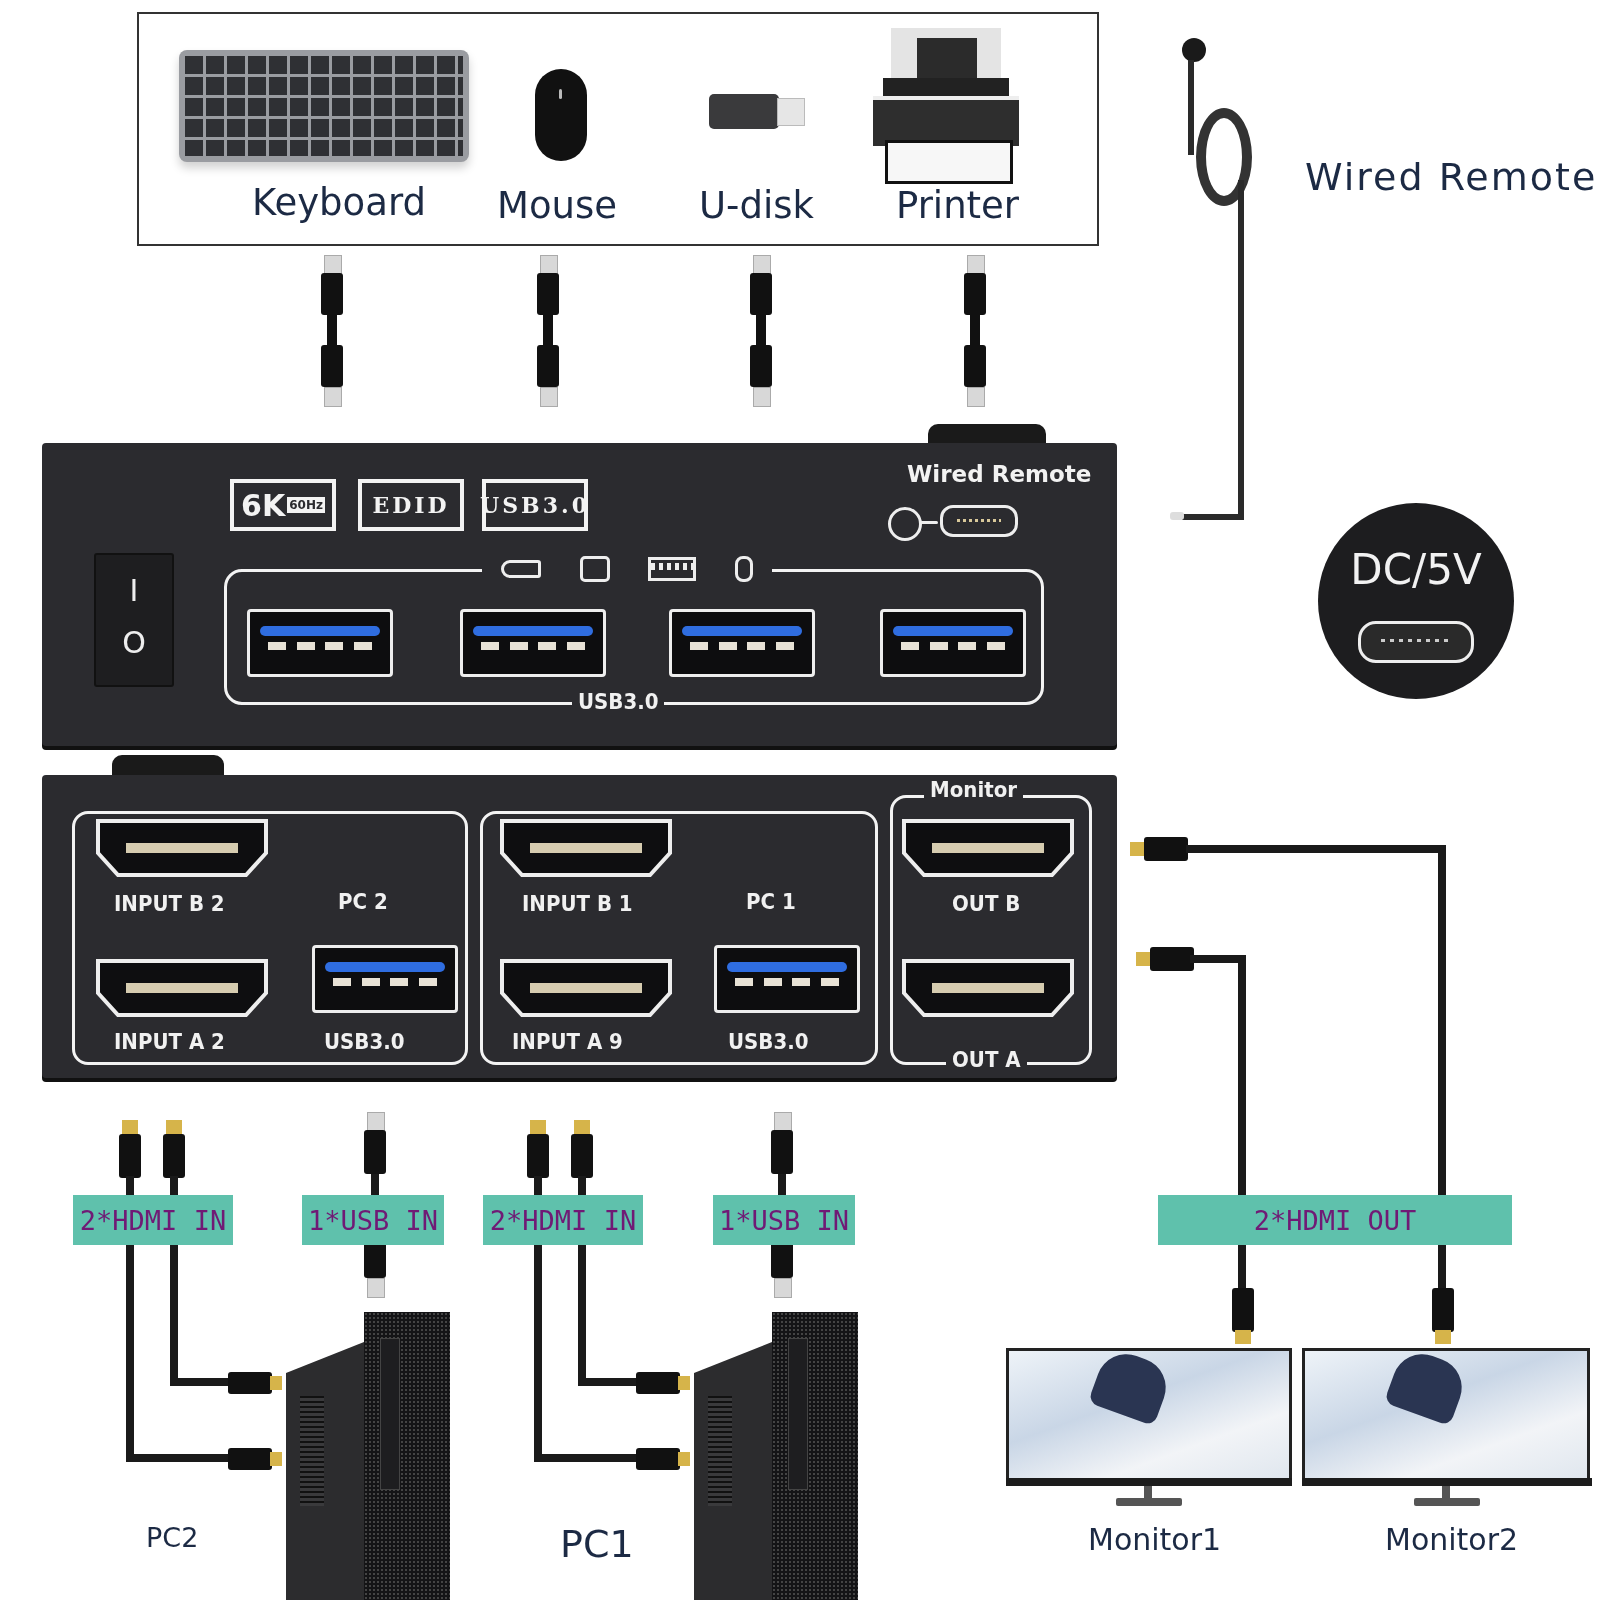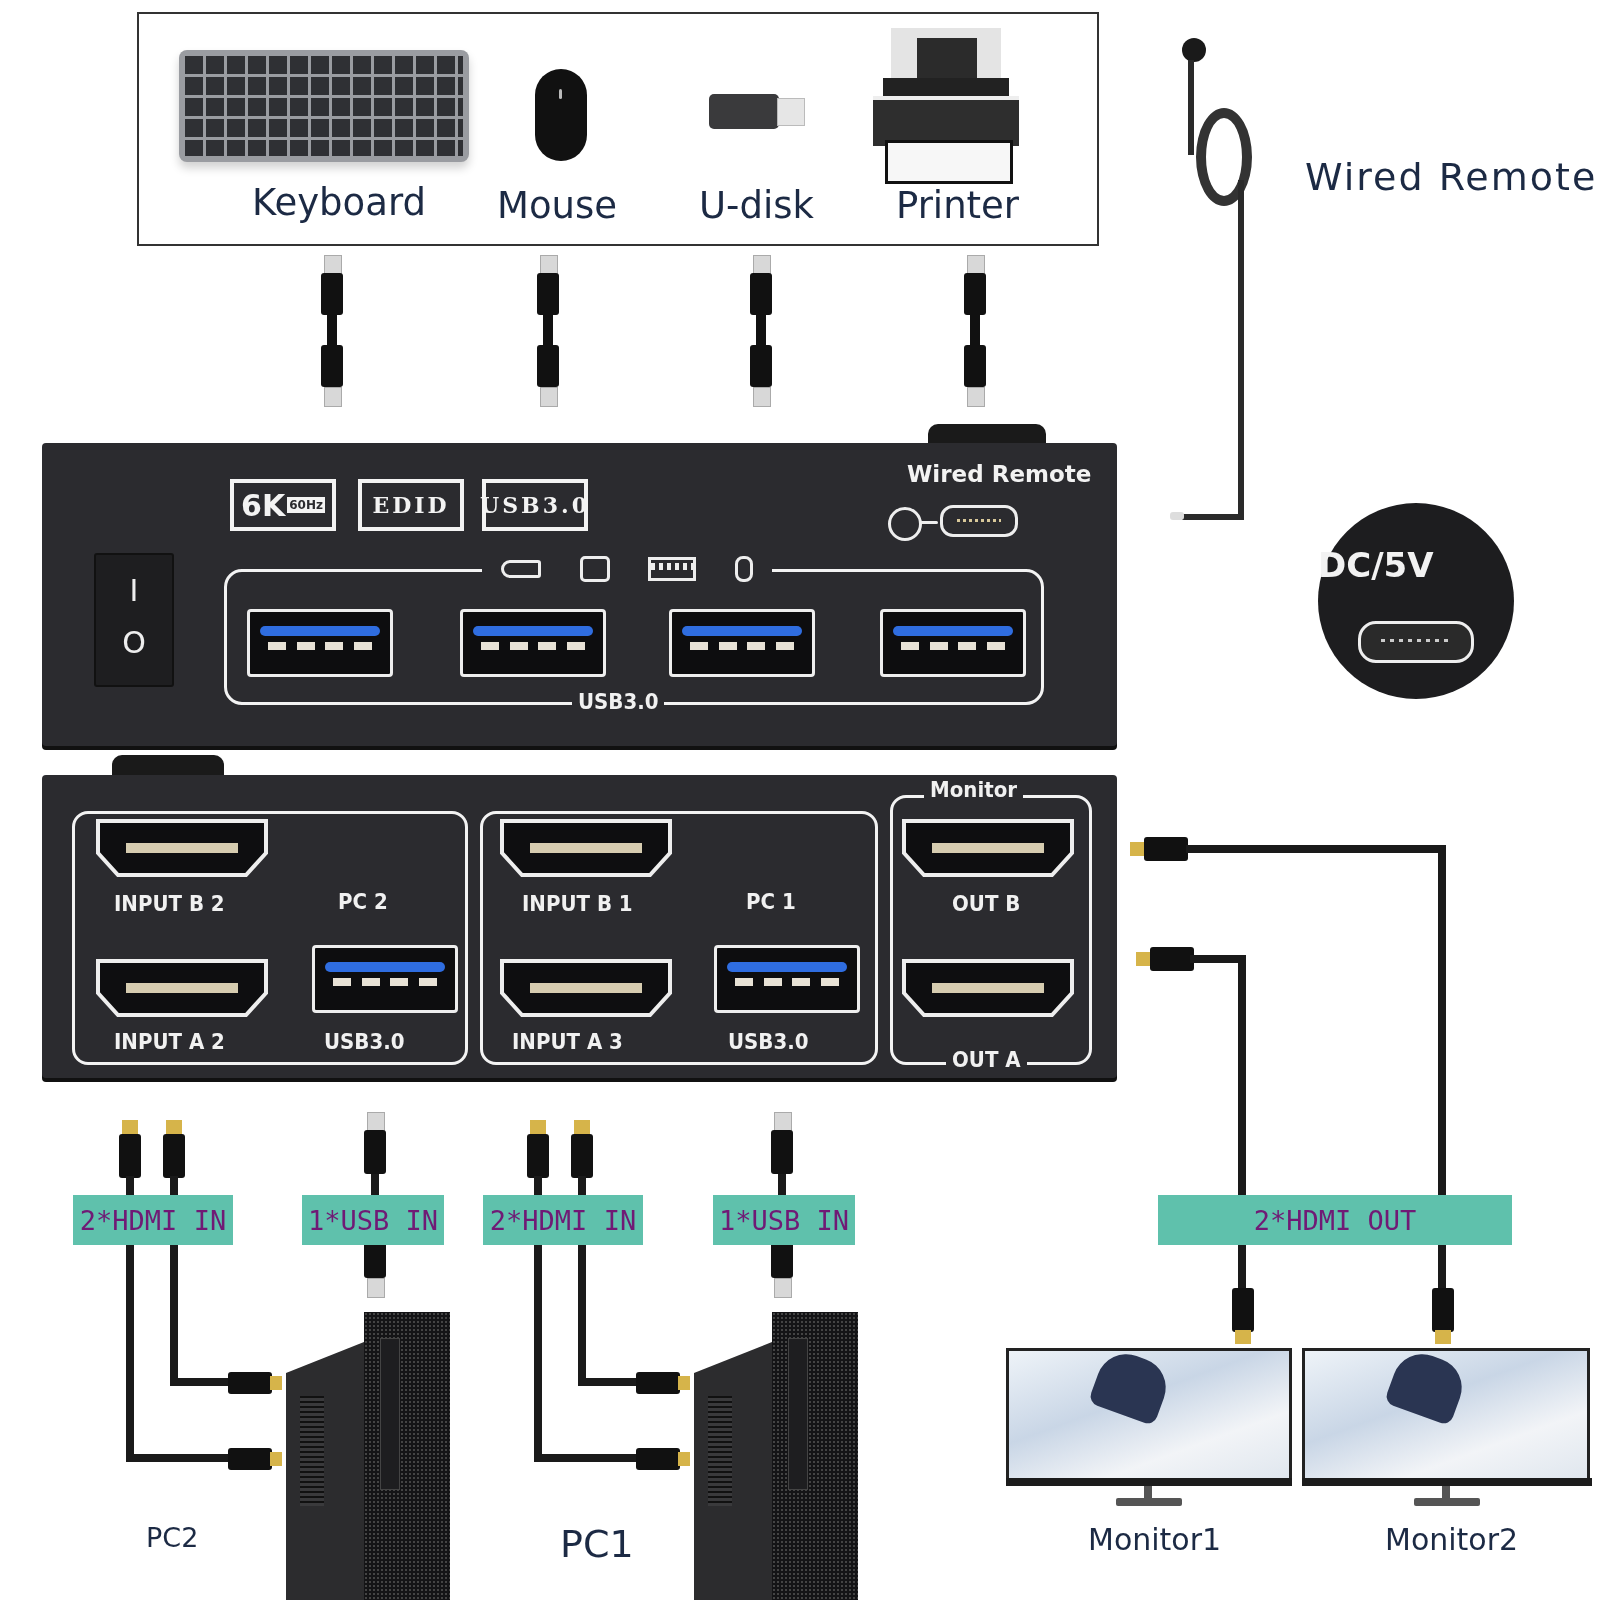--- a/index.html
+++ b/index.html
@@ -91,21 +91,21 @@
   <div class="abs" style="left:1182px;top:38px;width:24px;height:24px;background:#1a1a1a;border-radius:50%;"></div>
   <div class="abs" style="left:1188px;top:60px;width:6px;height:95px;background:#2a2a2a;"></div>
   <div class="abs" style="left:1196px;top:108px;width:56px;height:98px;border:10px solid #333;border-radius:50%;box-sizing:border-box;"></div>
   <div class="abs" style="left:1238px;top:180px;width:6px;height:340px;background:#2a2a2a;"></div>
   <div class="abs" style="left:1182px;top:514px;width:62px;height:6px;background:#2a2a2a;"></div>
   <div class="abs" style="left:1170px;top:512px;width:14px;height:8px;background:#ddd;border-radius:3px;"></div>
 </div>
 <div class="abs lbl" style="left:1305px;top:155px;font-size:38px;letter-spacing:2px;">Wired Remote</div>
 
 <div class="abs" style="left:1318px;top:503px;width:196px;height:196px;border-radius:50%;background:#1d1d1f;">
-  <div class="abs" style="left:0;right:0;top:42px;color:#f2f2f2;font-size:34px;font-weight:bold;">DC/5V</div>
+  <div class="abs" style="left:0;right:0;top:42px;text-align:center;color:#f2f2f2;font-size:42px;">DC/5V</div>
   <div class="abs" style="left:40px;top:118px;width:110px;height:36px;border:3px solid #eee;border-radius:18px;background:#2a2a2a;">
     <div style="position:absolute;left:20px;right:20px;top:15px;height:3px;background:repeating-linear-gradient(90deg,#ccc 0 4px,transparent 4px 9px);"></div>
   </div>
 </div>
 
 <div class="abs" style="left:928px;top:424px;width:118px;height:20px;background:#1a1a1a;border-radius:10px 10px 0 0;"></div>
 <div class="abs panel" style="left:42px;top:443px;width:1075px;height:303px;">
 
   <div class="abs" style="left:52px;top:110px;width:76px;height:130px;background:#1e1e20;border:2px solid #111;border-radius:3px;">
     <div class="abs" style="left:0;right:0;top:18px;text-align:center;color:#eee;font-size:30px;">I</div>
@@ -210,21 +210,21 @@
       </svg>
   </div>
   <div class="ptxt" style="left:474px;top:116px;text-align:center;">INPUT B 1</div>
   <div class="ptxt" style="left:698px;top:114px;">PC 1</div>
   <div class="hdmi" style="left:456px;top:182px;">
     <svg viewBox="0 0 176 62">
         <path d="M4 4 H172 V36 L152 58 H24 L4 36 Z" fill="#0e0e10" stroke="#eee" stroke-width="4"></path>
         <rect x="32" y="26" width="112" height="10" fill="#d6ccb0"></rect>
       </svg>
   </div>
-  <div class="ptxt" style="left:464px;top:254px;">INPUT A 3</div>
+  <div class="ptxt" style="left:464px;top:254px;">INPUT A 9</div>
   <div class="port-usb" style="left:672px;top:170px;">
       <div class="blue"></div>
       <div class="pins">
         <span></span>
         <span></span>
         <span></span>
         <span></span>
       </div>
     </div>
   <div class="ptxt" style="left:680px;top:254px;">USB3.0</div>

